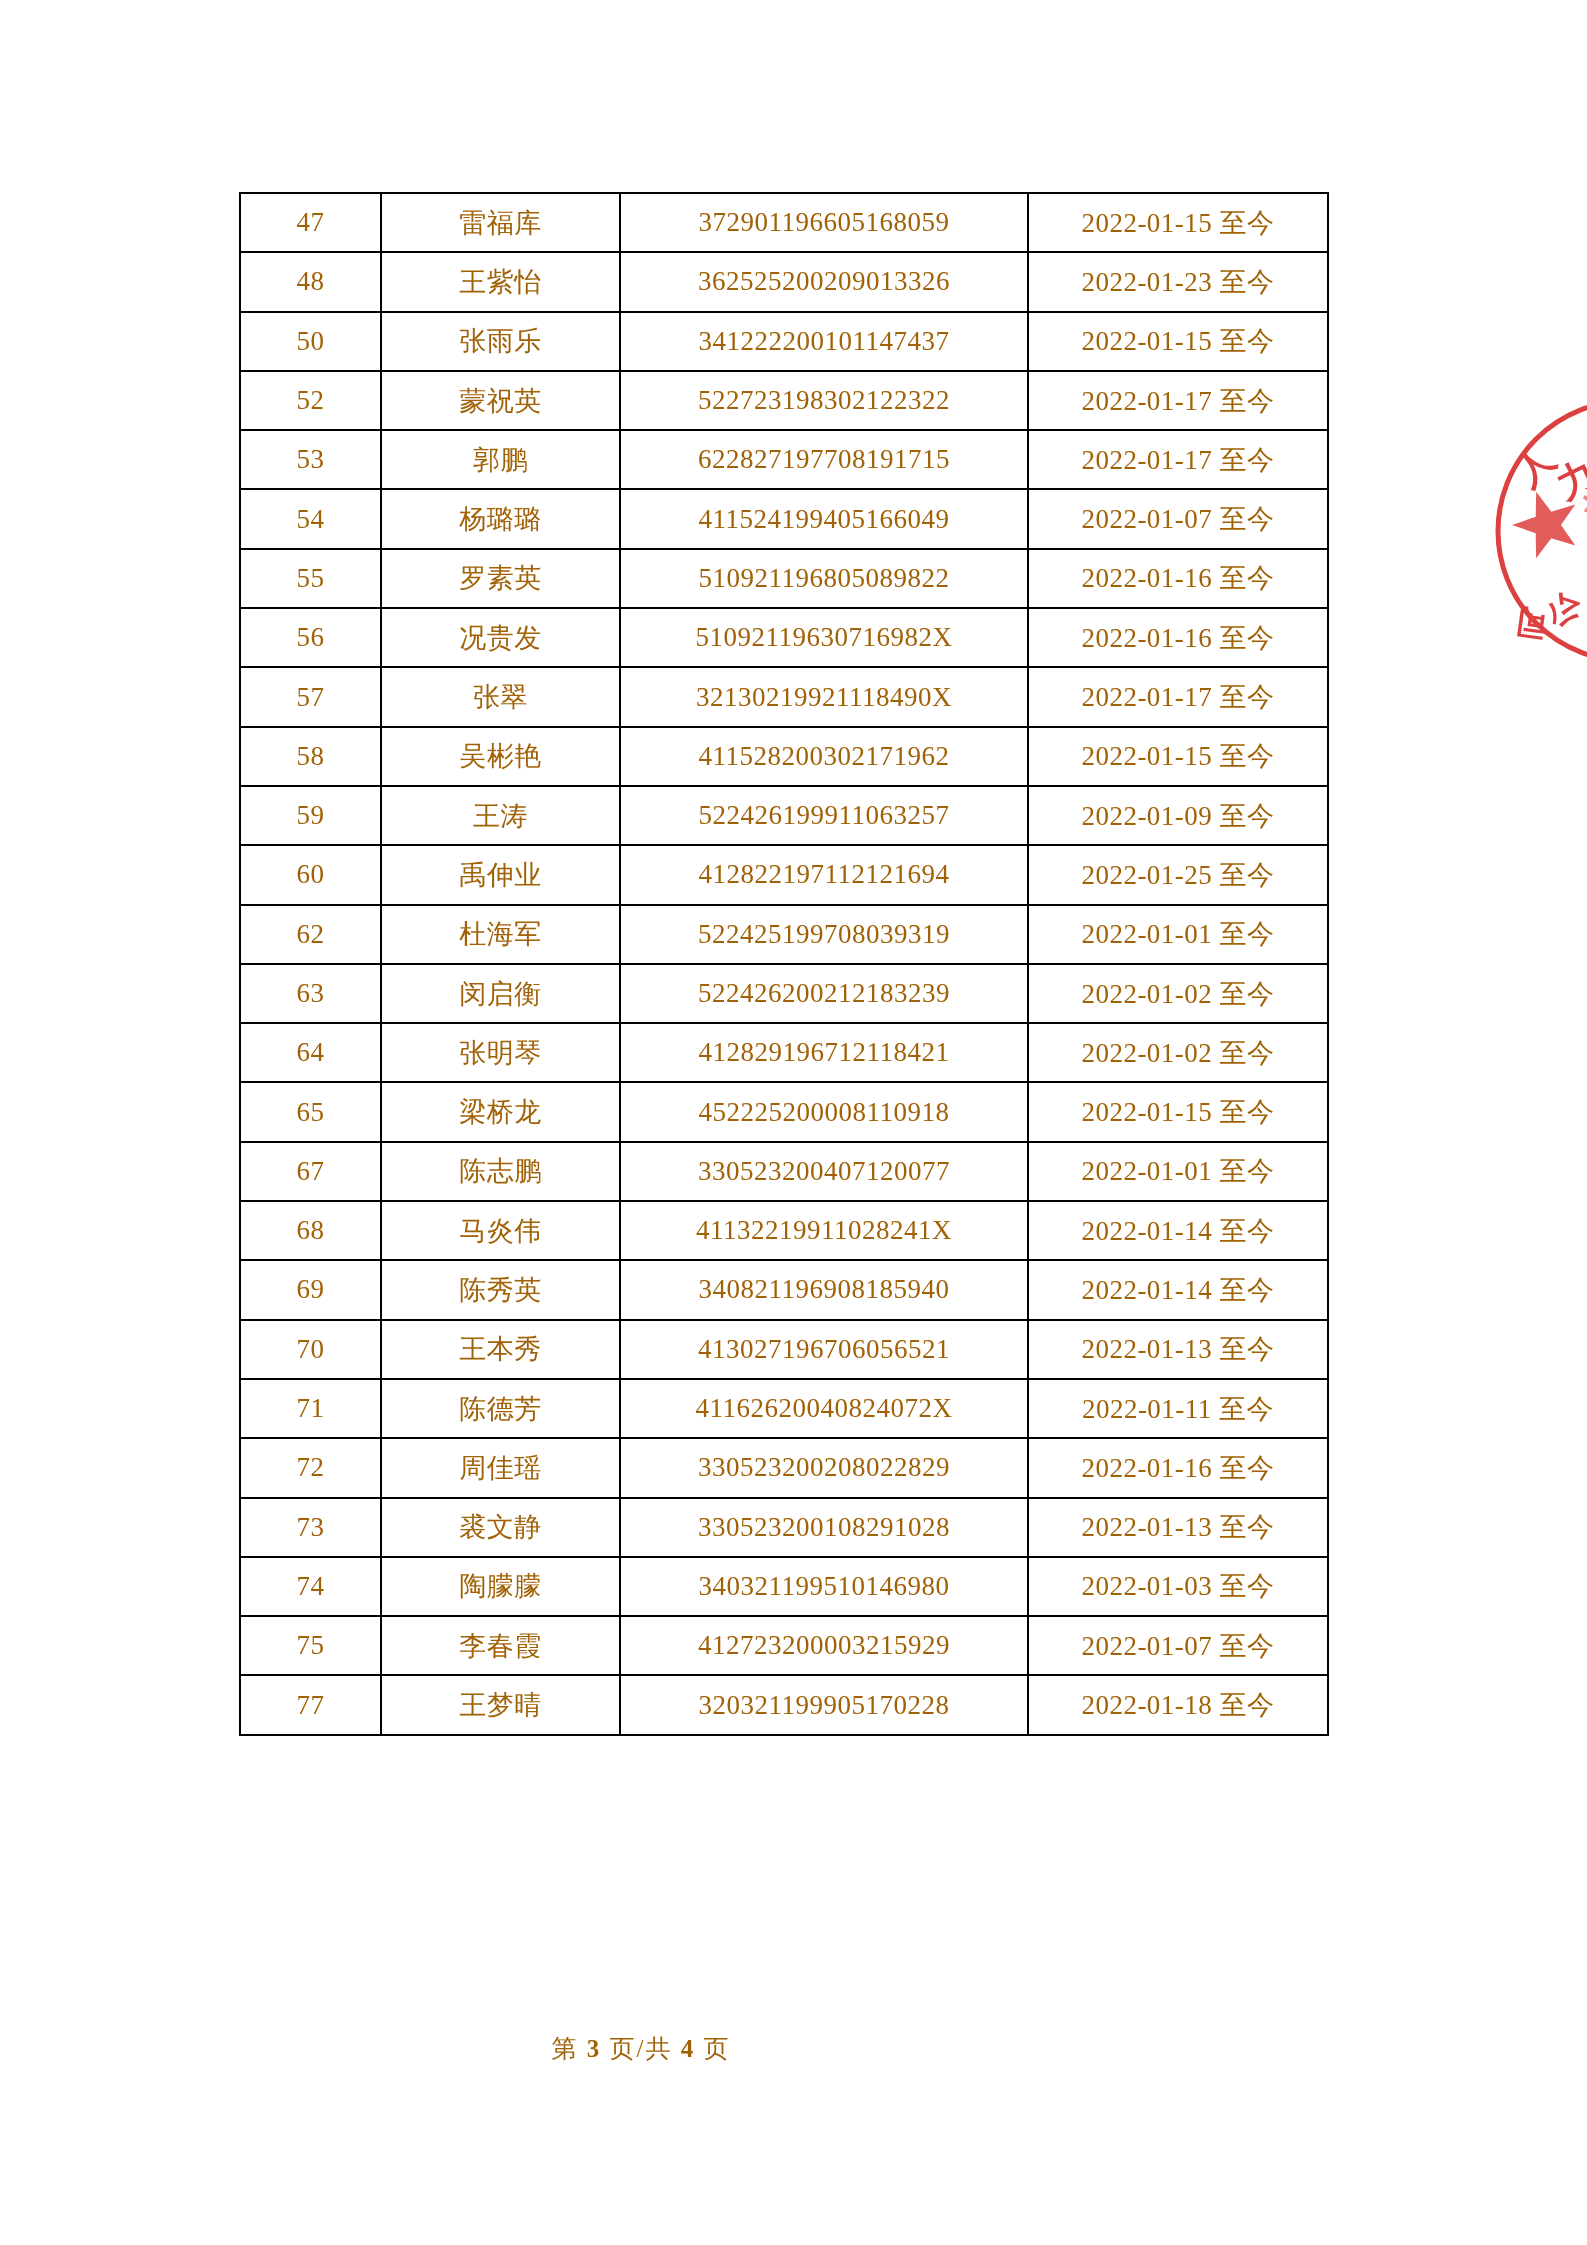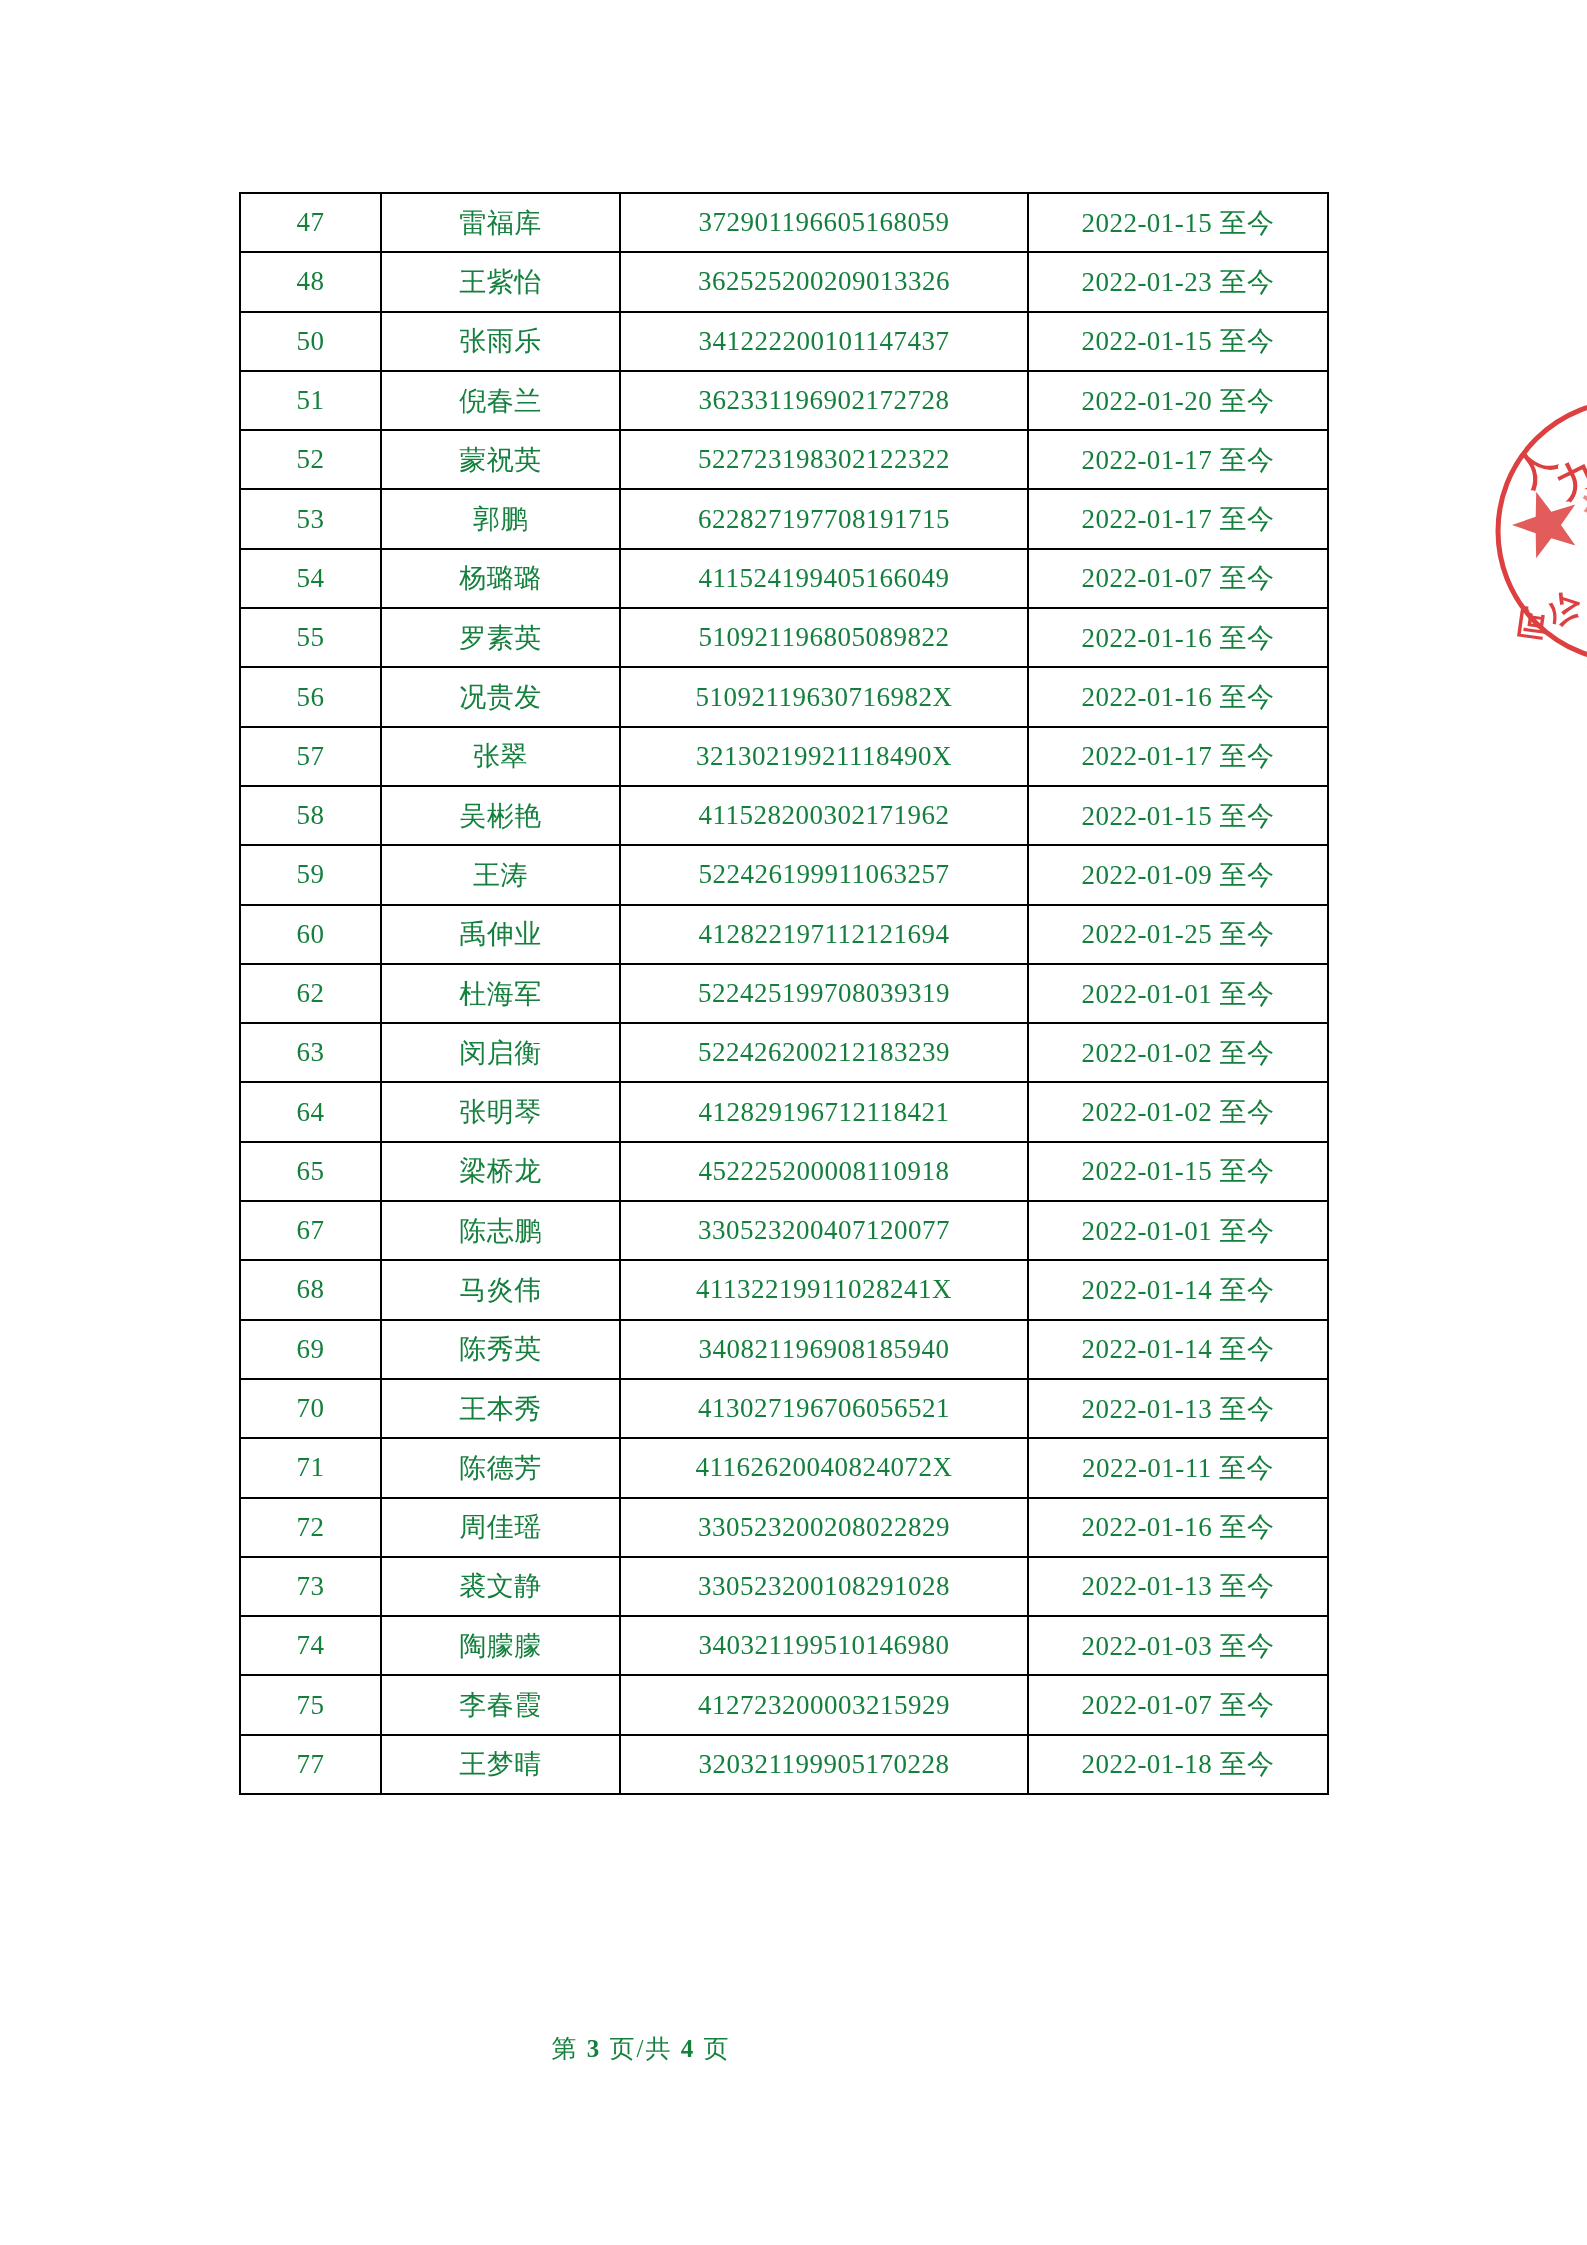--- a/index.html
+++ b/index.html
@@ -4,21 +4,21 @@
 <style>
   html,body{margin:0;padding:0;background:#888;}
   .page{
     position:relative;
     width:1587px;
     height:2245px;
     background:#ffffff;
     overflow:hidden;
     margin:0 auto;
     font-family:"Liberation Serif","DejaVu Serif",serif;
-    color:#15803d;
+    color:#a16207;
   }
   .roster-table-wrap{
     position:absolute;
     left:239px;
     top:192px;
   }
   table.roster{
     border-collapse:collapse;
     table-layout:fixed;
     width:1088px;
@@ -84,26 +84,20 @@
             <td>48</td>
             <td>王紫怡</td>
             <td>362525200209013326</td>
             <td>2022-01-23 至今</td>
           </tr>
           <tr>
             <td>50</td>
             <td>张雨乐</td>
             <td>341222200101147437</td>
             <td>2022-01-15 至今</td>
-          </tr>
-          <tr>
-            <td>51</td>
-            <td>倪春兰</td>
-            <td>362331196902172728</td>
-            <td>2022-01-20 至今</td>
           </tr>
           <tr>
             <td>52</td>
             <td>蒙祝英</td>
             <td>522723198302122322</td>
             <td>2022-01-17 至今</td>
           </tr>
           <tr>
             <td>53</td>
             <td>郭鹏</td>

